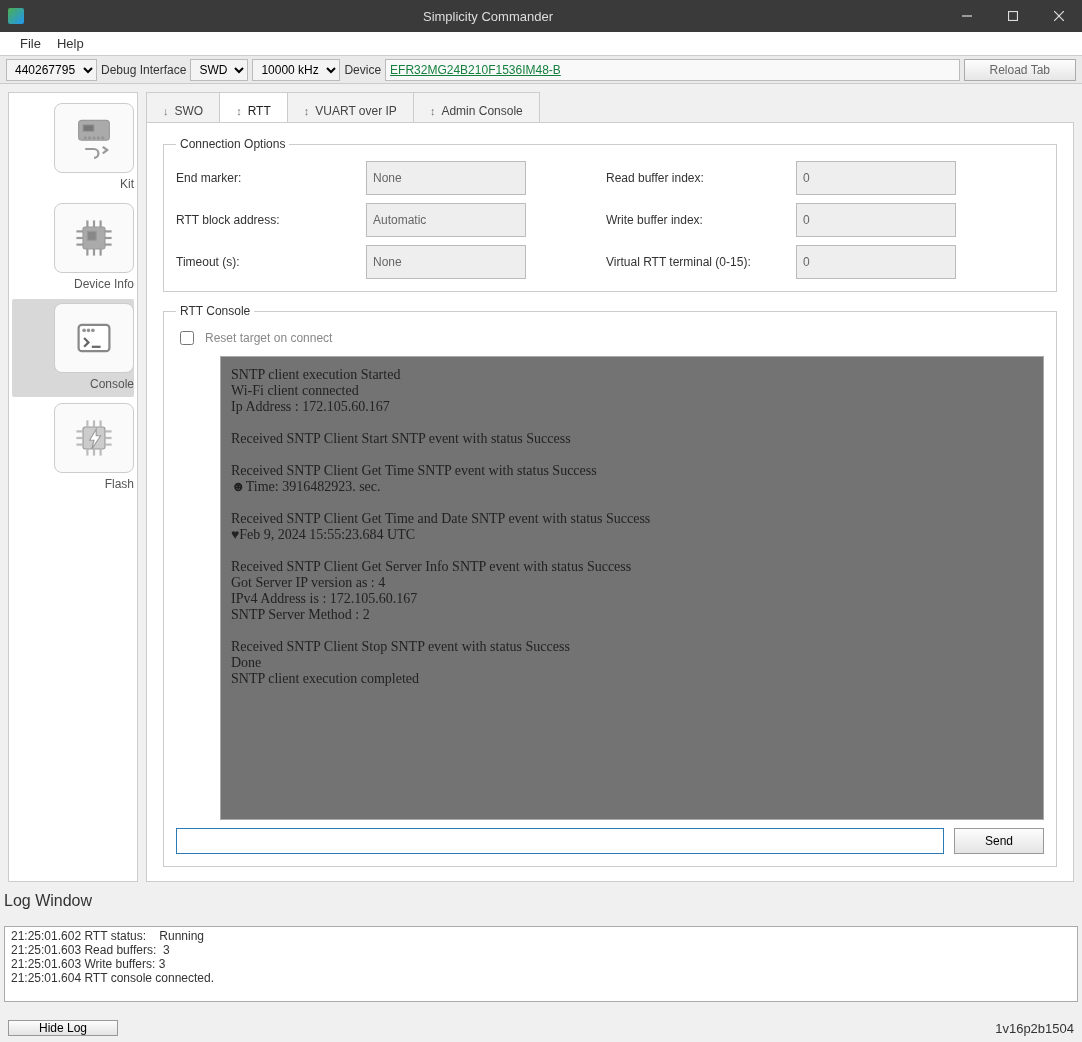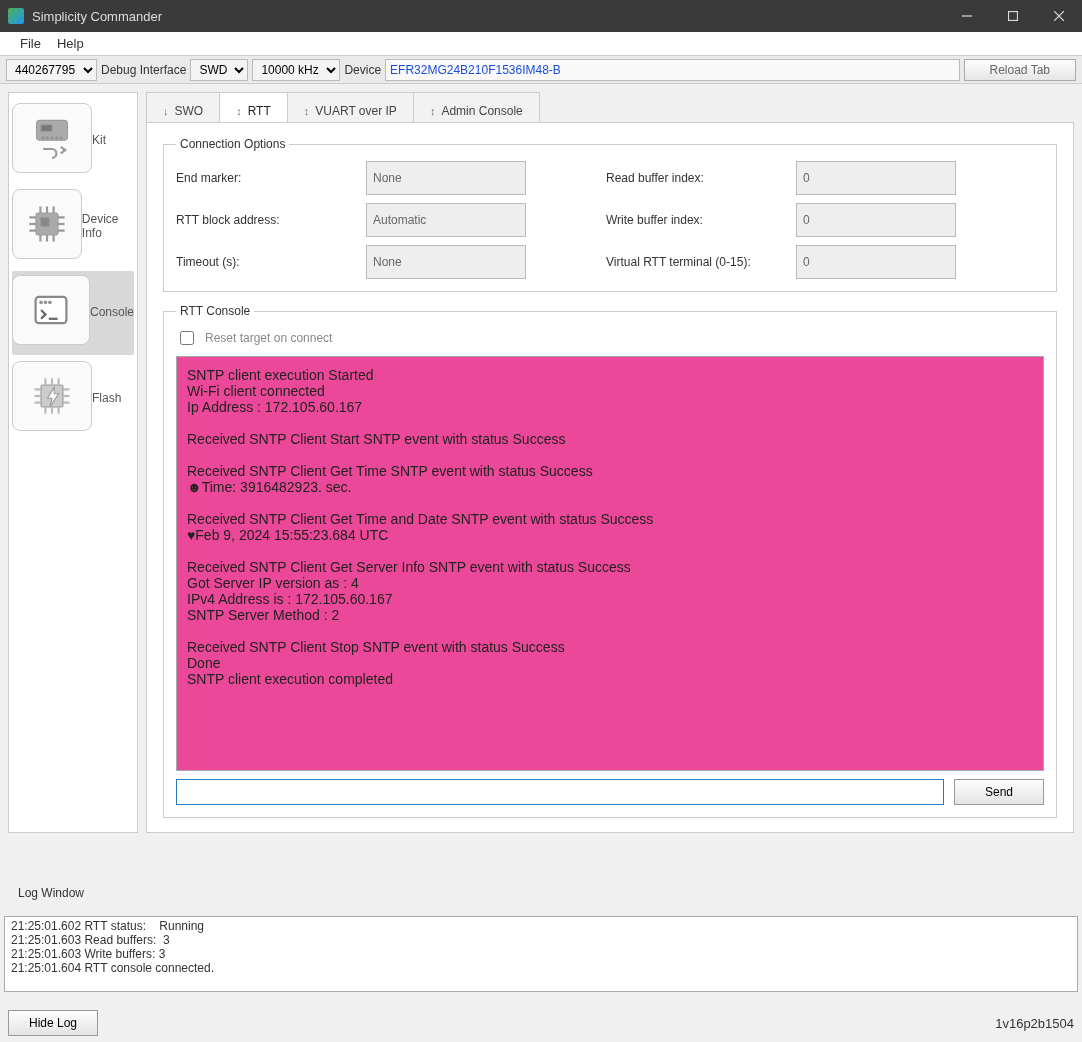--- a/index.html
+++ b/index.html
@@ -15,20 +15,21 @@
     display: flex;
     flex-direction: column;
   }
   .titlebar {
     background: #3a3a3a;
     color: #ddd;
     height: 32px;
     display: flex;
     align-items: center;
     padding-left: 8px;
+    text-align: center;
   }
   .titlebar .app-icon {
     width: 16px; height: 16px;
     background: linear-gradient(135deg,#4caf50,#2196f3);
     margin-right: 8px;
     border-radius: 2px;
   }
   .titlebar .title-text { flex: 1; font-size: 13px; }
   .winbtns { display: flex; }
   .winbtn {
@@ -57,21 +58,21 @@
     gap: 4px;
     font-size: 12px;
   }
   .toolbar select, .toolbar .dev-input {
     height: 22px;
     border: 1px solid #bbb;
     background: #f4f4f4;
     font-size: 12px;
     padding: 0 4px;
   }
-  .toolbar .dev-input { flex: 1; background:#f9f9f9; color:#1d4ed8; }
+  .toolbar .dev-input { flex: 1; background:#f9f9f9; color:#15803d;text-decoration:underline; }
   .toolbar button {
     height: 22px;
     border: 1px solid #aaa;
     background: linear-gradient(#fdfdfd,#e6e6e6);
     padding: 0 25px;
     font-size: 12px;
     color:#666;
   }
   .body-row {
     flex: 1;
@@ -86,22 +87,22 @@
     border: 1px solid #ccc;
     display: flex;
     flex-direction: column;
     align-items: center;
     padding: 6px 3px;
     gap: 2px;
   }
   .side-item {
     width: 100%;
     display: flex;
-    flex-direction: row;
-    align-items: center;
+    flex-direction: column;
+    align-items: flex-end;
     padding: 4px 0 6px;
     border-radius: 2px;
   }
   .side-item.selected {
     background: #d8d8d8;
   }
   .side-icon {
     width: 80px; height: 70px;
     border: 1px solid #ccc;
     border-radius: 8px;
@@ -179,56 +180,57 @@
   .btnrow { display:flex; gap:8px; }
   .btn {
     height:26px; min-width:90px;
     border:1px solid #999;
     background:linear-gradient(#fdfdfd,#e4e4e4);
     font-size:12px;
   }
   .console {
     flex:1;
     border:1px solid #aaa;
-    background:#ec4899;
+    background:#737373;
     padding:10px;
-    font-family:Liberation Sans, sans-serif;
+    font-family:Liberation Serif, serif;
     font-size:14px;
     white-space:pre;
     overflow:auto;
     color:#222;
     min-height:0;
+    margin-left:44px;
   }
   .sendrow {
     display:flex; gap:10px; margin-top:8px;
   }
   .sendrow input {
     flex:1; height:26px;
     border:1px solid #2a7ab8;
     padding:0 6px;
   }
-  .log-title { font-size:12px; padding:2px 18px 4px;margin-top:43px; }
+  .log-title { font-size:16px; padding:2px 4px 4px; }
   .log-area {
     height:76px;
     border:1px solid #aaa;
     background:#fff;
     margin:12px 4px;
     font-family:"Segoe UI",sans-serif;
     font-size:12px;
     padding:2px 6px;
     overflow-y:scroll;
     white-space:pre;
   }
   .bottombar {
     display:flex; justify-content:space-between; align-items:center;
     padding:6px 8px;
     font-size:13px;
   }
   .bottombar button {
-    height:26px; padding:0 20px;
+    height:16px; padding:0 30px;
     border:1px solid #999;
     background:linear-gradient(#fdfdfd,#e4e4e4);
     font-size:12px;
   }
 </style>
 </head>
 <body>
 
 <div class="titlebar">
   <div class="app-icon"></div>

